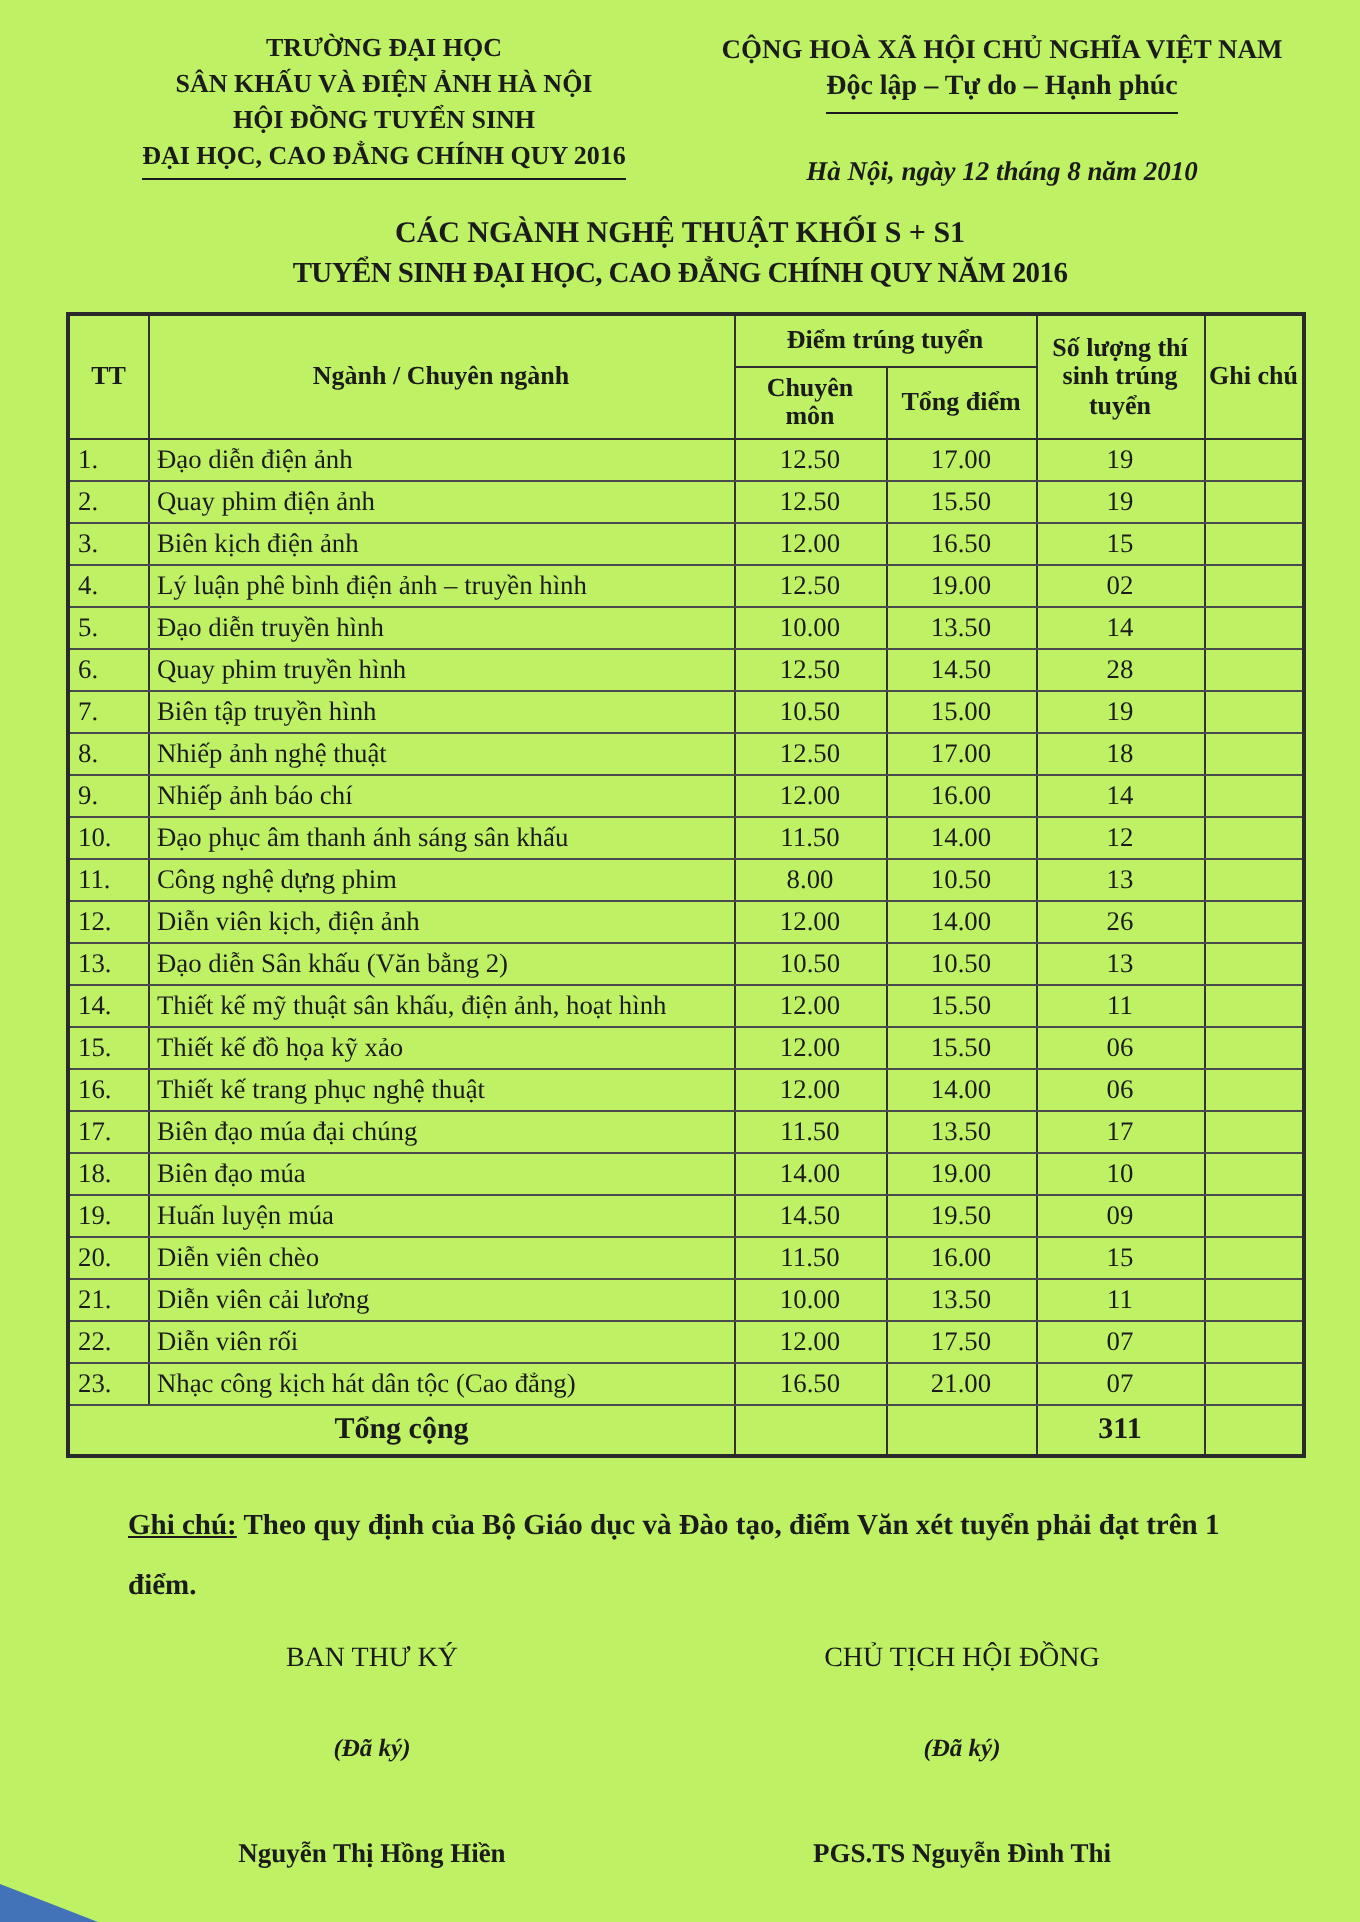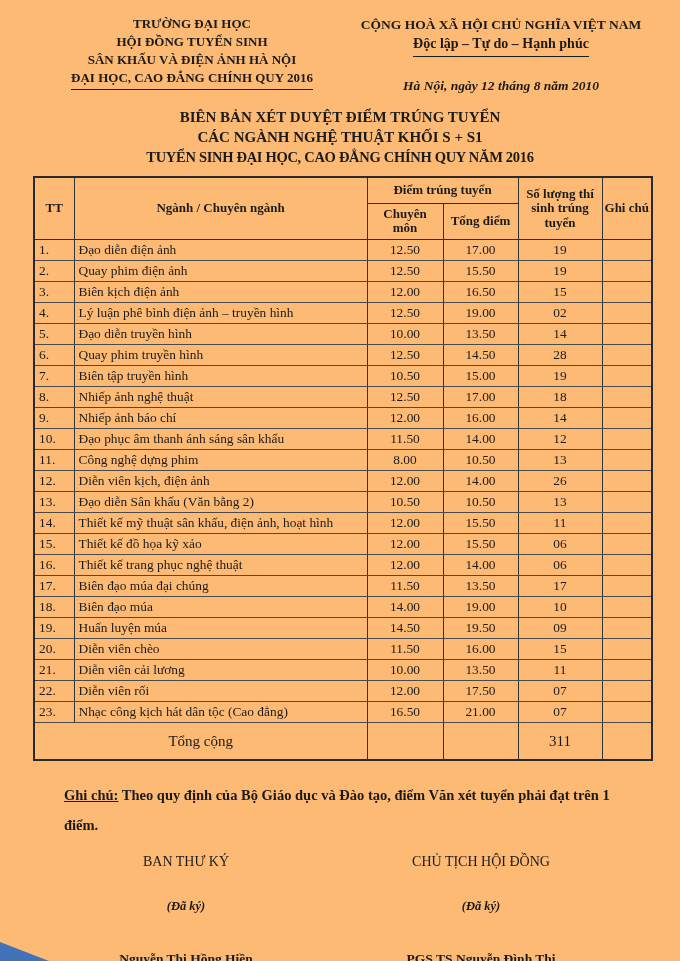--- a/index.html
+++ b/index.html
@@ -1,21 +1,21 @@
 <!DOCTYPE html>
 <html><head>
 <meta charset="utf-8">
 <style>
   * { margin: 0; padding: 0; box-sizing: border-box; }
   html, body { background: #e9e9e9; }
   .page {
     position: relative;
     width: 680px; height: 961px;
     margin: 0 auto;
-    background: #fdba74;
+    background: #bef264;
     color: #1b1b1b;
     font-family: "Liberation Serif", "DejaVu Serif", serif;
     overflow: hidden;
   }
   
   .nat-header { display: flex; justify-content: space-between; padding: 15px 28px 0 42px; }
   .nh-left { width: 300px; text-align: center; font-weight: bold; font-size: 13px; line-height: 18px; }
   .nh-left .u-line { display: inline-block; border-bottom: 1.5px solid #1b1b1b; padding-bottom: 2px; }
   .nh-right { width: 302px; text-align: center; }
   .nh-country { font-weight: bold; font-size: 13.5px; line-height: 19px; }
@@ -49,21 +49,21 @@
     font-size: 13.4px; line-height: 16px;
     padding: 2px 4px; height: 20.7px;
     vertical-align: middle; white-space: nowrap; overflow: visible;
   }
   .cell-tt { text-align: left; padding-left: 6px; }
   .cell-left { text-align: left; padding-left: 9px; }
   .cell-center { text-align: center; }
   .th-group { height: 26px; }
   .th-sub { height: 36px; }
   .total-row td {
-    height: 38px; font-weight: normal; font-size: 15px;
+    height: 26px; font-weight: bold; font-size: 15px;
     border-top: 1.5px solid #2f2f2f;
   }
   
   .note {
     margin: 19px 42px 0 64px;
     font-weight: bold; font-size: 14.5px; line-height: 30px;
     text-align: left;
   }
   .note .note-label { text-decoration: underline; margin-top: 32px; }
   
@@ -81,33 +81,32 @@
   }
 </style>
 </head>
 <body>
 
 <div class="page">
 
   <div class="nat-header">
     <div class="nh-left">
       <div>TRƯỜNG ĐẠI HỌC</div>
+      <div>SÂN KHẤU VÀ ĐIỆN ẢNH HÀ NỘI</div>
       <div>HỘI ĐỒNG TUYỂN SINH</div>
-      <div>SÂN KHẤU VÀ ĐIỆN ẢNH HÀ NỘI</div>
       <div><span class="u-line">ĐẠI HỌC, CAO ĐẲNG CHÍNH QUY 2016</span></div>
     </div>
     <div class="nh-right">
       <div class="nh-country">CỘNG HOÀ XÃ HỘI CHỦ NGHĨA VIỆT NAM</div>
       <div><span class="nh-motto">Độc lập – Tự do – Hạnh phúc</span></div>
       <div class="nh-date">Hà Nội, ngày 12 tháng 8 năm 2010</div>
     </div>
   </div>
 
   <div class="doc-title">
-    <div class="t1">BIÊN BẢN XÉT DUYỆT ĐIỂM TRÚNG TUYỂN</div>
     <div class="t2">CÁC NGÀNH NGHỆ THUẬT KHỐI S + S1</div>
     <div class="t3">TUYỂN SINH ĐẠI HỌC, CAO ĐẲNG CHÍNH QUY NĂM 2016</div>
   </div>
 
   <table class="score-table">
     <colgroup>
       <col style="width:40px">
         <col style="width:293px">
         <col style="width:76px">
       <col style="width:75px">

